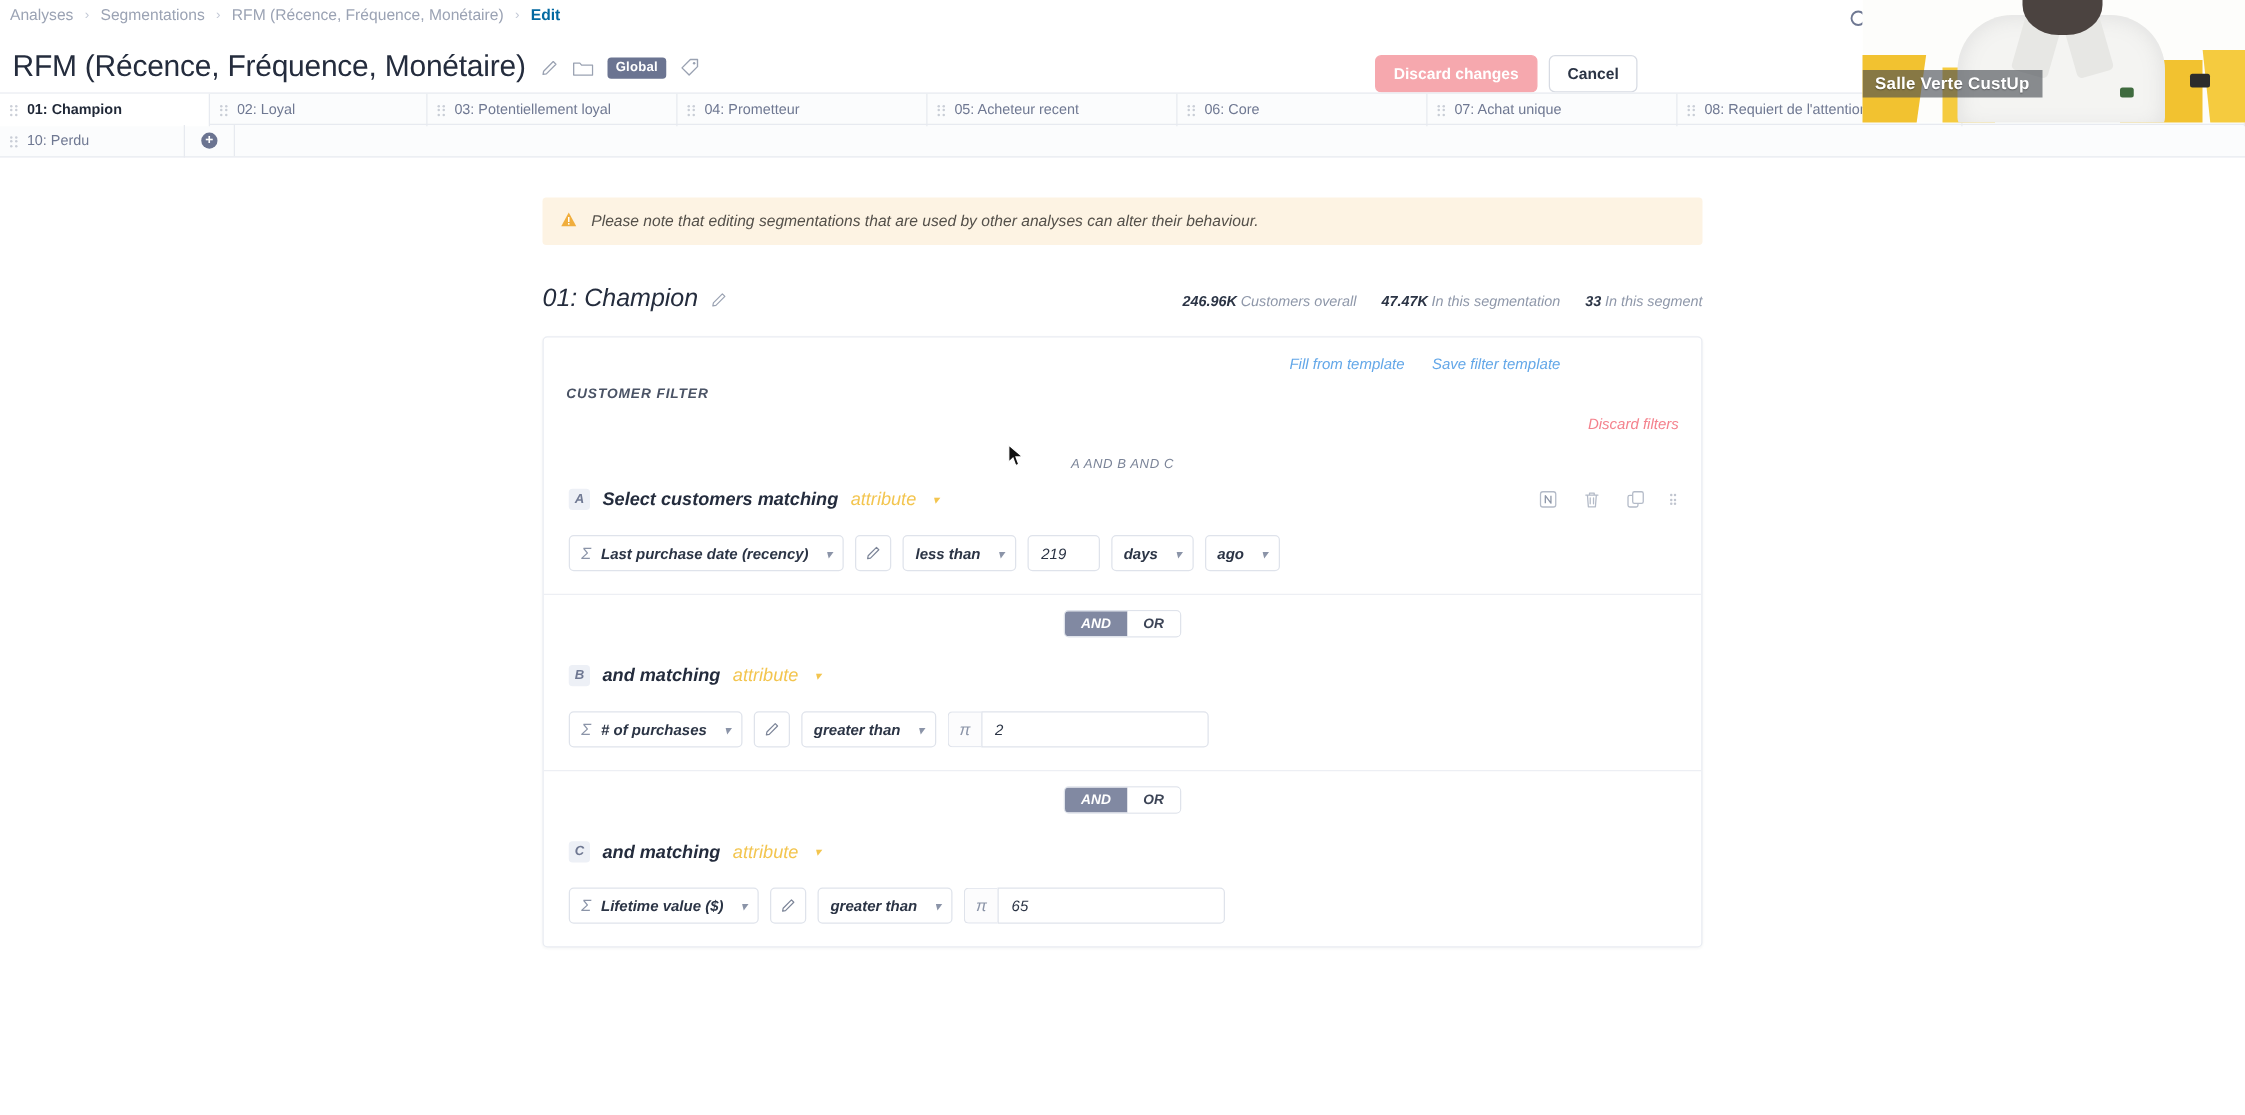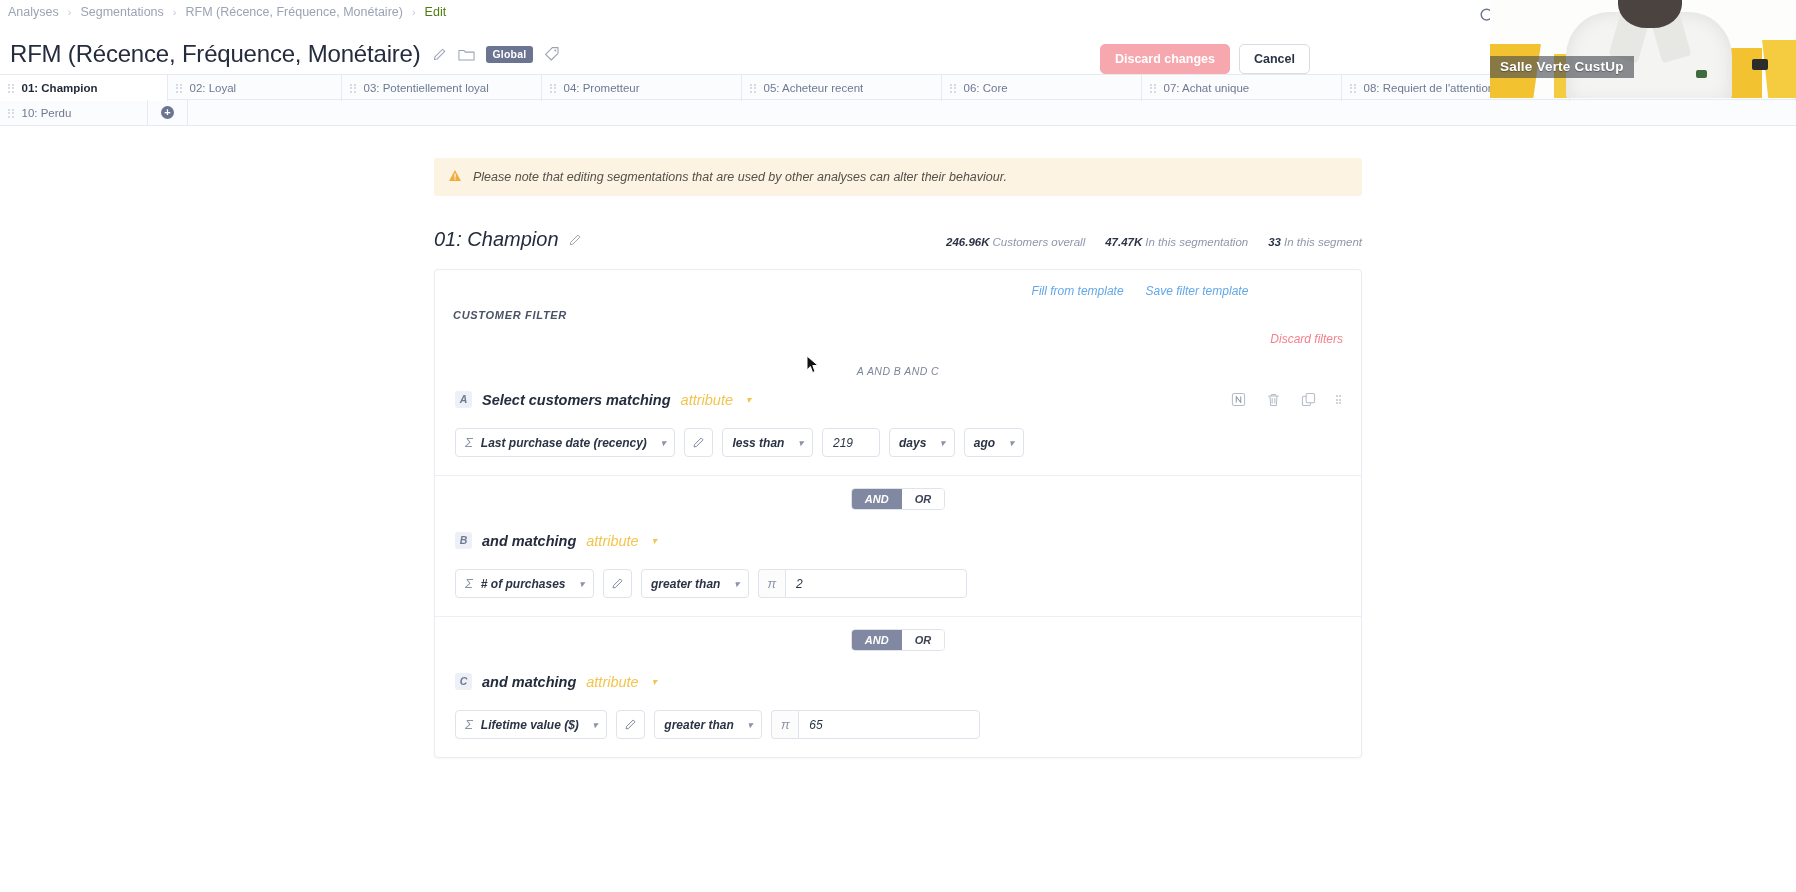--- a/index.html
+++ b/index.html
@@ -14,21 +14,21 @@
   #app { position: relative; width: 1796px; height: 892px; background:#fff; }
 
   
   .breadcrumb {
     position: absolute; left: 8px; top: 5px;
     display: flex; align-items: center; gap: 9px;
     font-size: 12.5px; color: #9ba3b4;
   }
   .breadcrumb .crumb { white-space: nowrap; }
   .breadcrumb .crumb.link { color: #9ba3b4; }
-  .breadcrumb .crumb.current { color: #4d7c0f; font-weight: normal; }
+  .breadcrumb .crumb.current { color: #0369a1; font-weight: bold; }
   .breadcrumb .sep { color: #c3c9d6; font-size: 11px; }
 
   .search-icon {
     position: absolute; left: 1478px; top: 6px;
     width: 20px; height: 20px; cursor: pointer;
   }
 
   
   .title-row {
     position: absolute; left: 10px; top: 40px;

